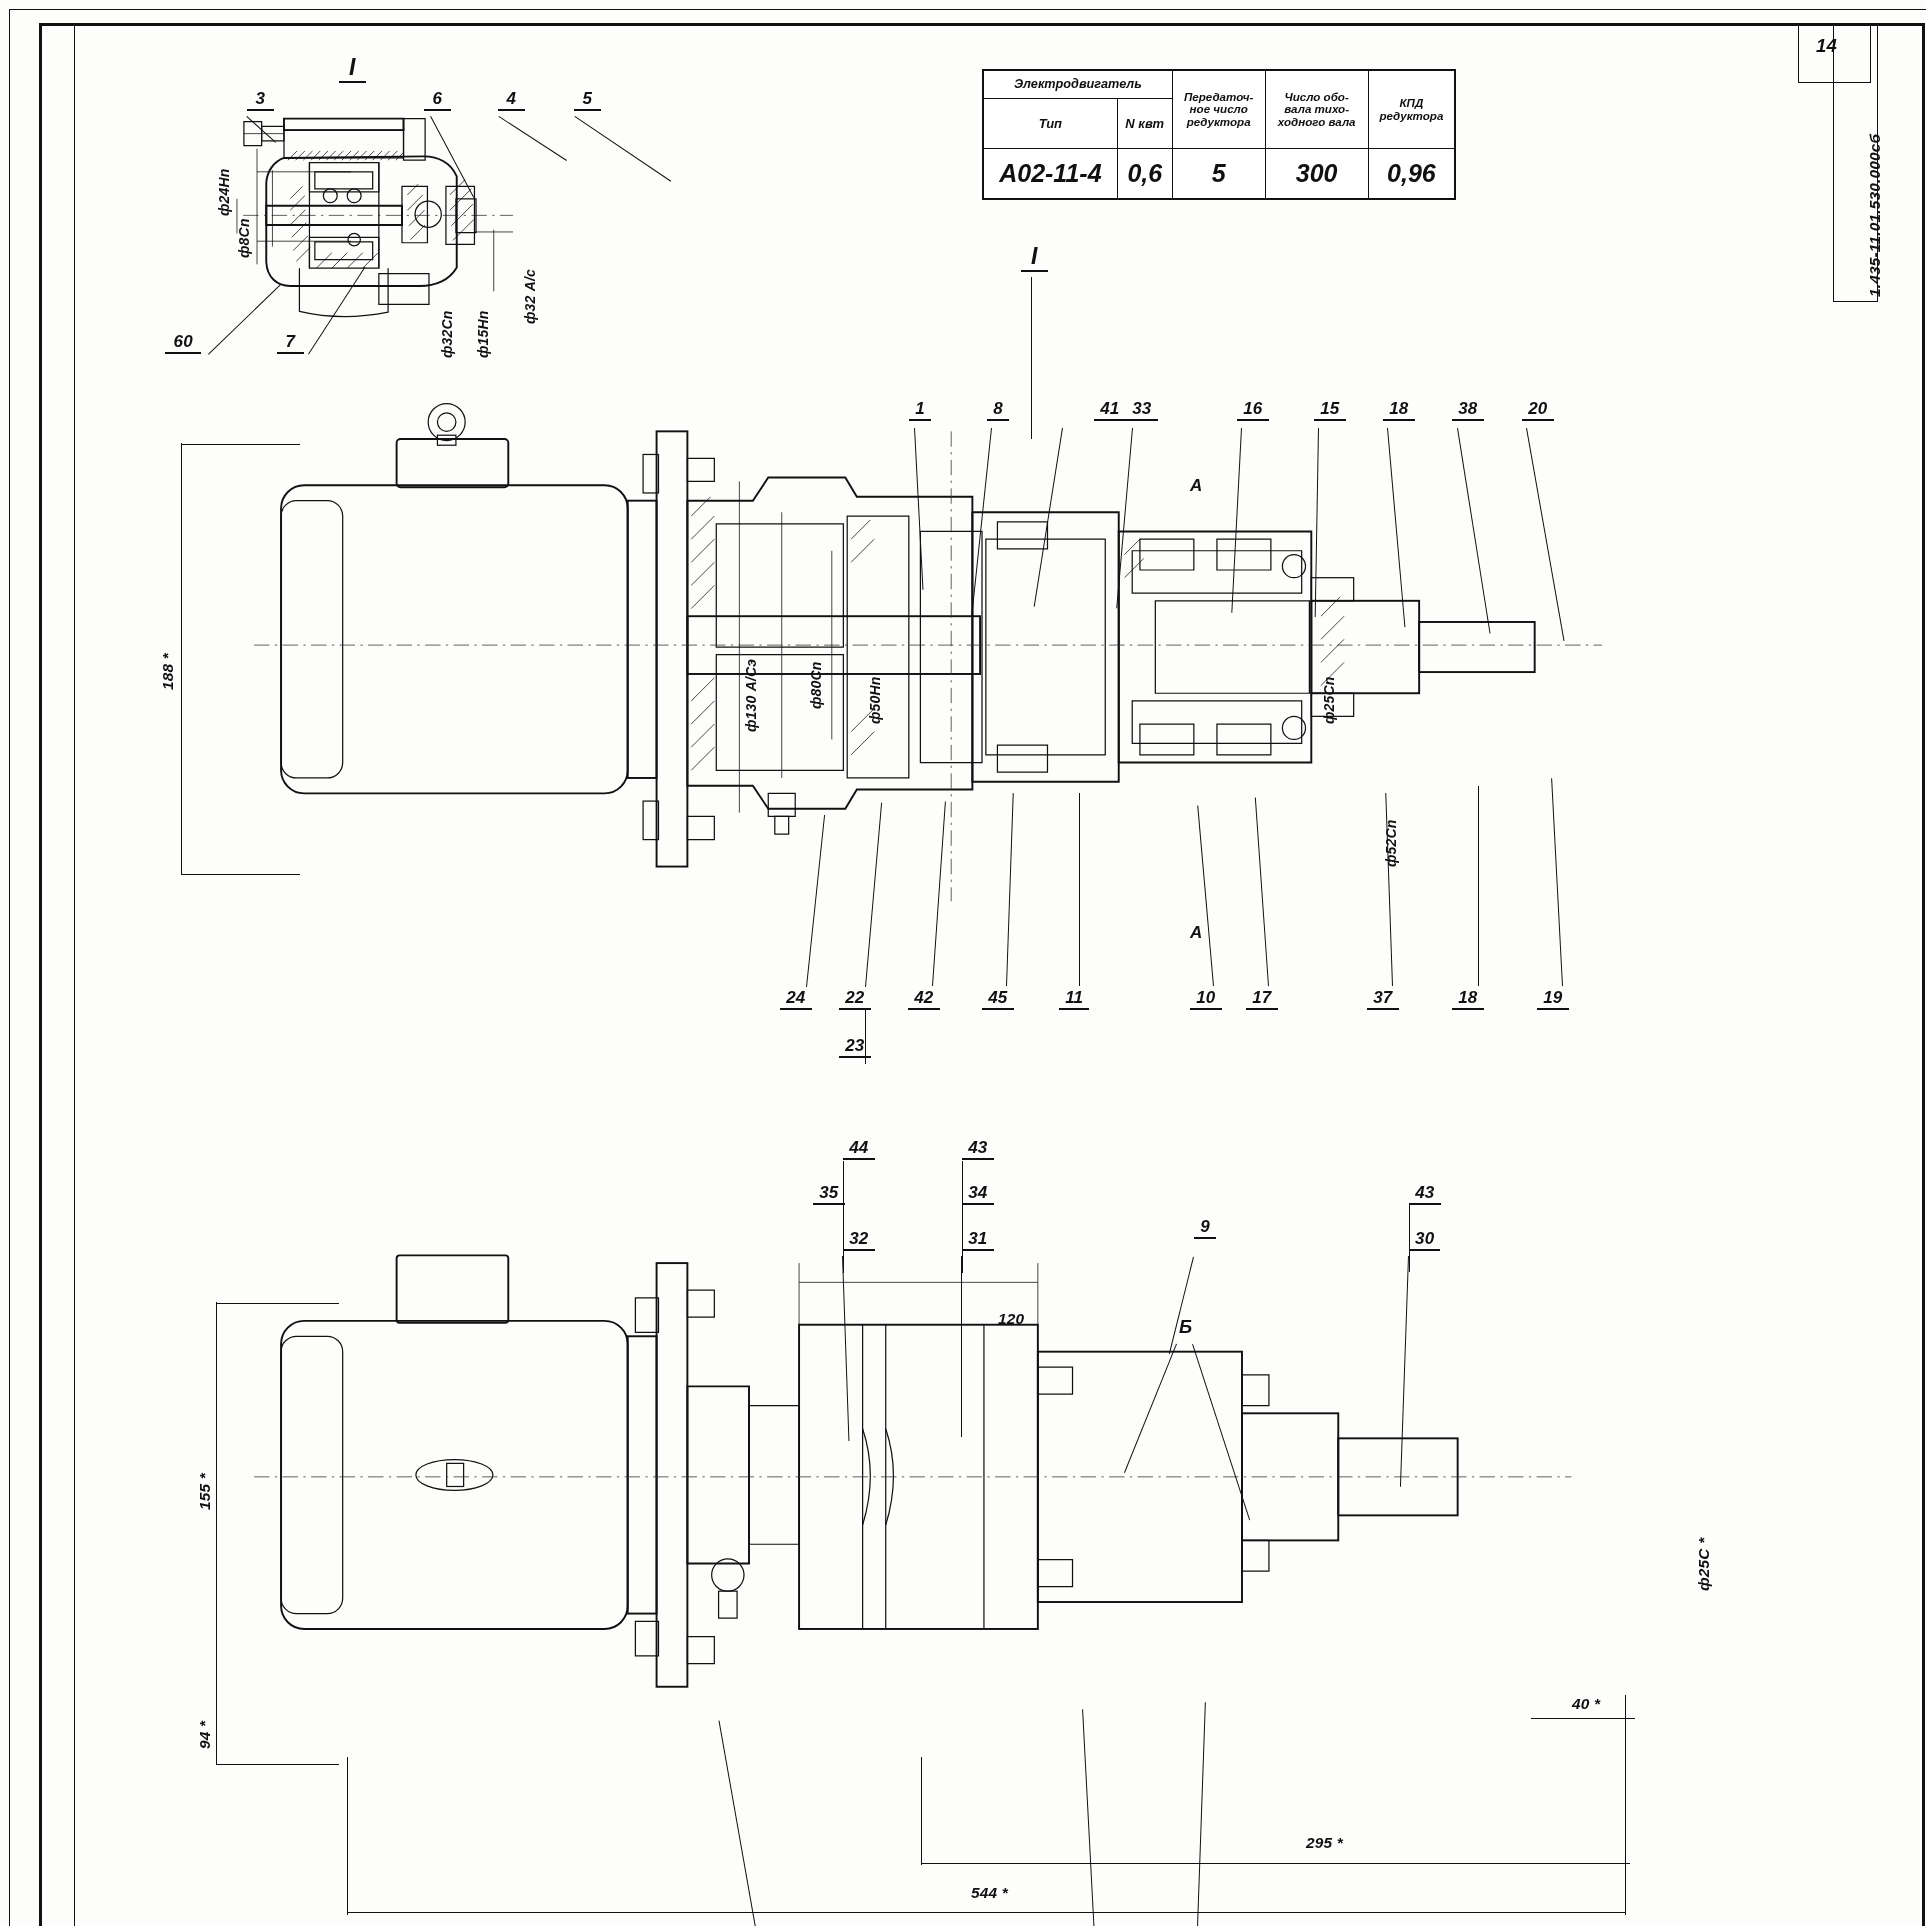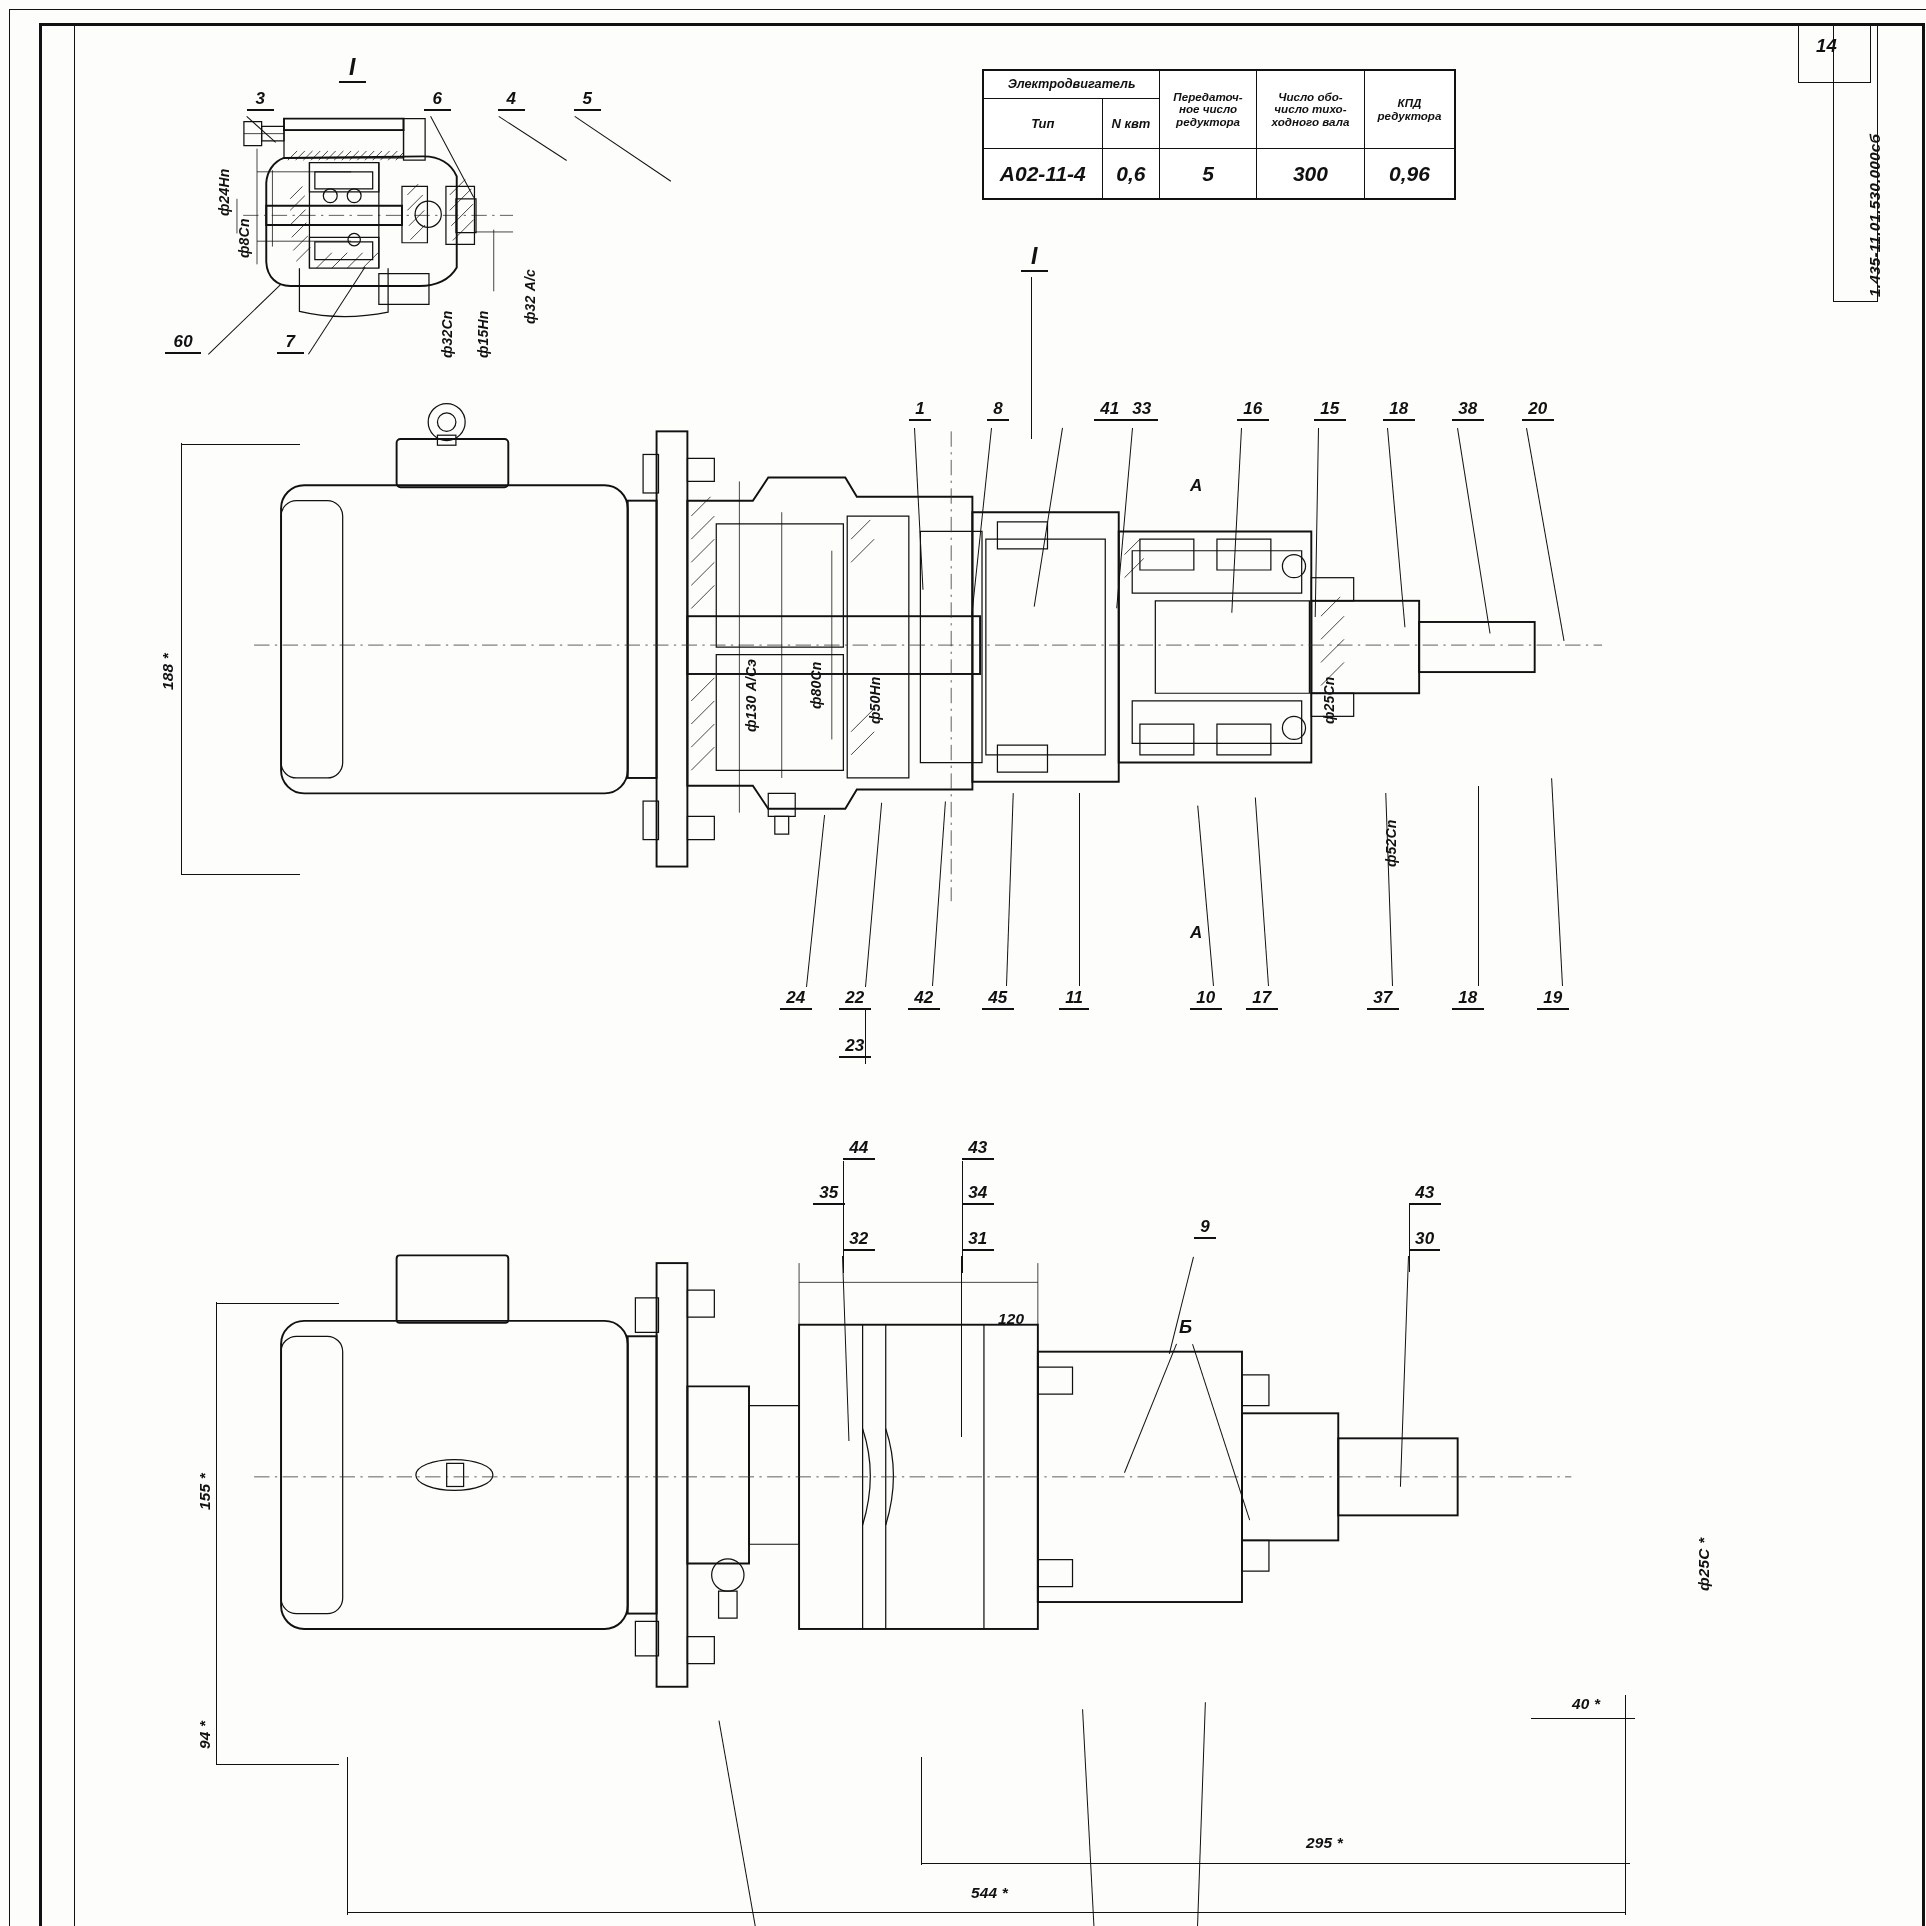--- a/index.html
+++ b/index.html
@@ -26,21 +26,21 @@
   
   .ldr{position:absolute;background:#111;transform-origin:0 0;height:0.8px;}
   .hl{position:absolute;height:0.8px;background:#111;}
   .vl{position:absolute;width:0.8px;background:#111;}
   .hl3{position:absolute;height:1.2px;background:#111;}
 
   
   #spec{position:absolute;border:2.3px solid #111;border-collapse:collapse;background:#fff;}
   #spec td,#spec th{border:1.2px solid #111;color:#111;font-family:"Liberation Sans",sans-serif;font-style:italic;font-weight:700;text-align:center;vertical-align:middle;padding:1.5px 2.3px;}
   #spec .hd{font-size:11.6px;line-height:1.05;}
-  #spec .val{font-size:21px;height:46px;}
+  #spec .val{font-size:25px;height:46px;}
 
   
   svg{position:absolute;overflow:visible;}
   .stk{fill:none;stroke:#111;stroke-width:3.2;}
   .stkt{fill:none;stroke:#111;stroke-width:2;}
   .stkb{fill:none;stroke:#111;stroke-width:5;}
   .cen{fill:none;stroke:#333;stroke-width:2;stroke-dasharray:40 14 6 14;}
 </style>
 </head>
 <body>
@@ -60,21 +60,21 @@
     <tbody>
         <tr>
       <td class="hd" colspan="2" style="height:24px;font-size:12.7px;">Электродвигатель</td>
       <td class="hd" rowspan="2">
         <span>Передаточ-</span><br>
         <span>ное  число</span><br>
         <span>редуктора</span>
       </td>
       <td class="hd" rowspan="2">
         <span>Число обо-</span><br>
-        <span>число тихо-</span><br>
+        <span>вала тихо-</span><br>
         <span>ходного вала</span>
       </td>
       <td class="hd" rowspan="2">
         <span>КПД</span><br>
         <span>редуктора</span>
       </td>
     </tr>
     <tr>
       <td class="hd" style="height:46px;font-size:13px;">Тип</td>
       <td class="hd" style="font-size:13px;">N квт</td>

